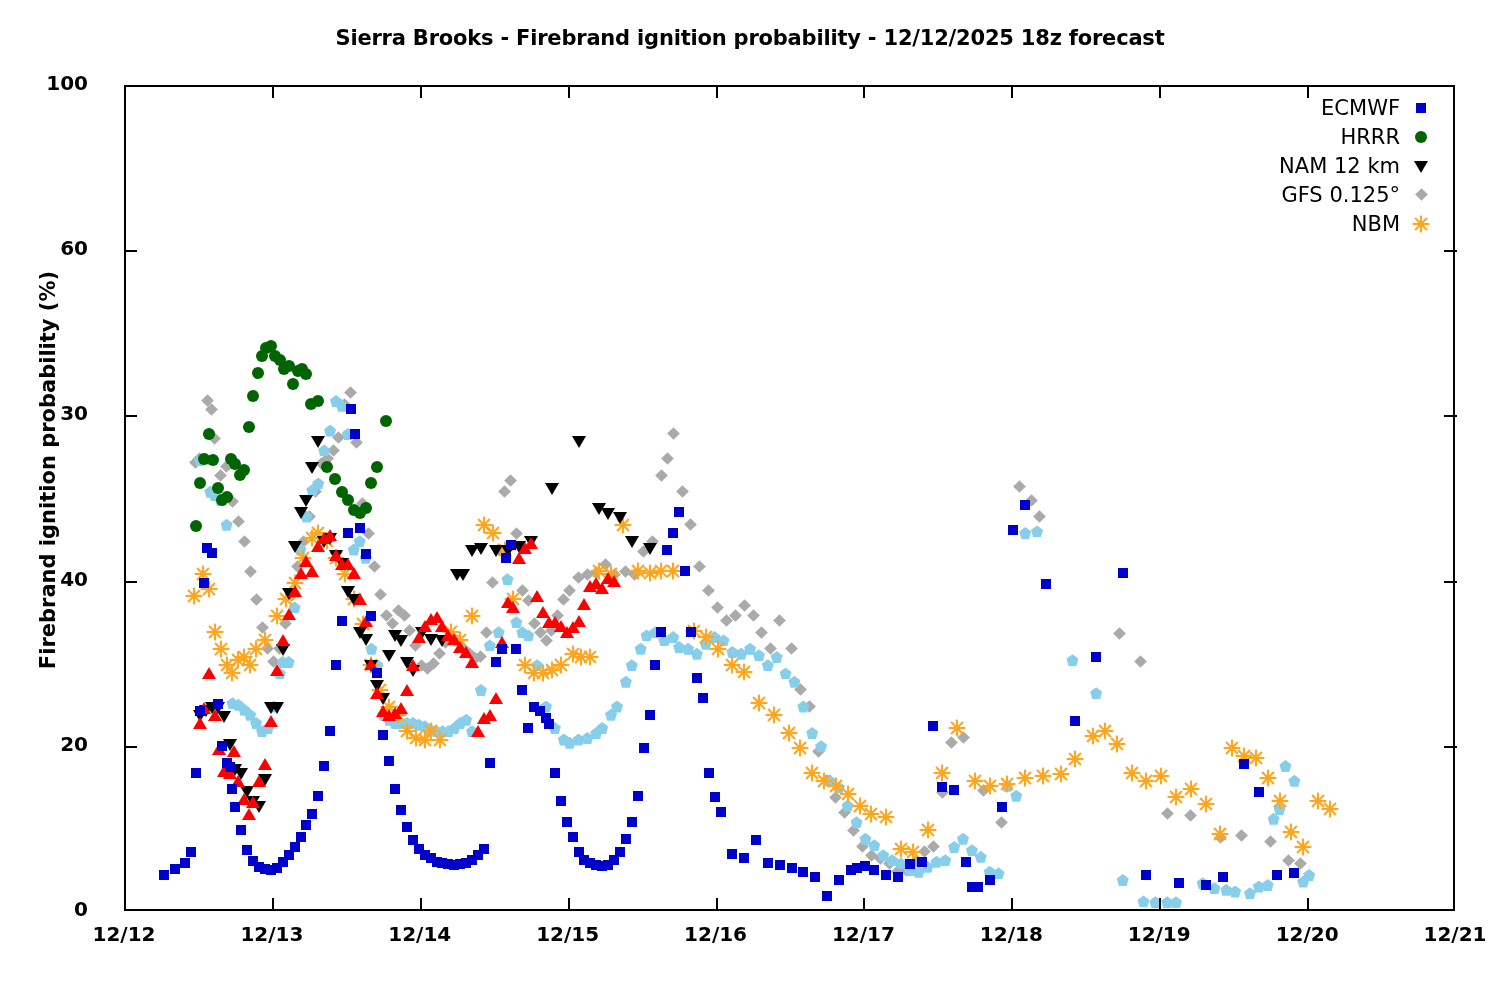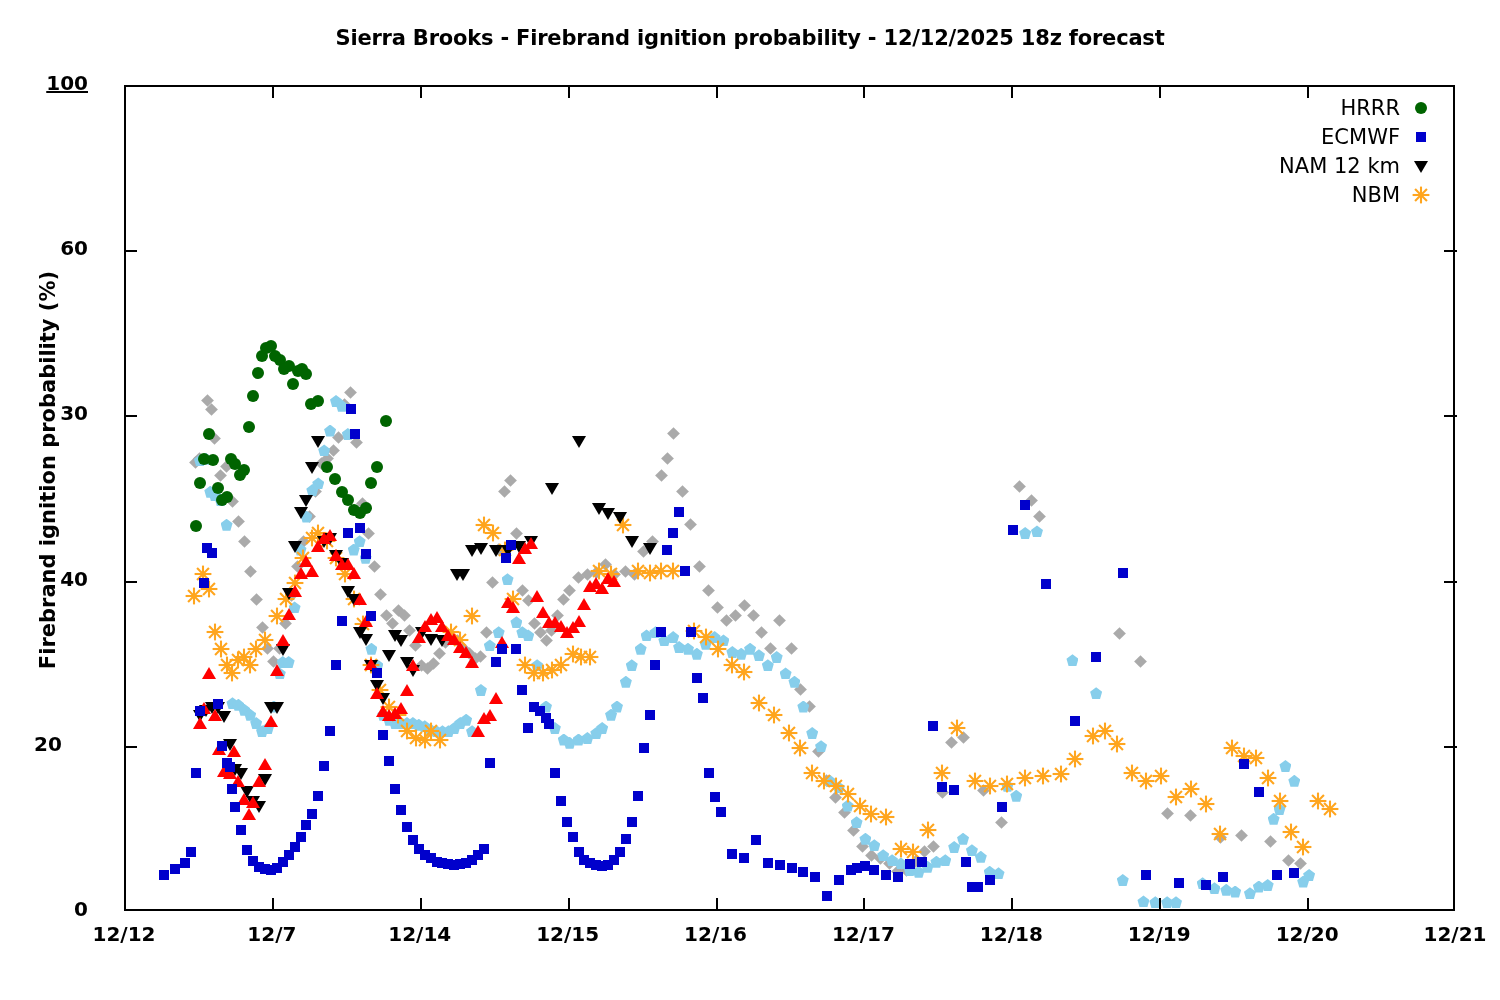--- a/index.html
+++ b/index.html
@@ -1456,68 +1456,74 @@
           <div class="mk mk-square" style="background: rgb(0, 0, 204); left: 1118.04px; top: 677.32px;"></div>
           <div class="mk mk-square" style="background: rgb(0, 0, 204); left: 1132.83px; top: 705.404px;"></div>
           <div class="mk mk-square" style="background: rgb(0, 0, 204); left: 1150.58px; top: 788.004px;"></div>
           <div class="mk mk-square" style="background: rgb(0, 0, 204); left: 1168.32px; top: 786.352px;"></div>
         </div>
       </div>
   </div>
 
   <div id="legend">
       <div class="legend-row">
+        <span class="legend-label">ECMWF</span>
+        <span class="legend-key" style="position: absolute;">
+          <div class="mk mk-square" style="background: rgb(0, 0, 204); left: 9px; top: 9px;"></div>
+        </span>
+      </div>
+      <div class="legend-row">
         <span class="legend-label">HRRR</span>
         <span class="legend-key" style="position: absolute;">
           <div class="mk mk-circle" style="background: rgb(0, 100, 0); left: 9px; top: 9px;"></div>
-        </span>
-      </div>
-      <div class="legend-row">
-        <span class="legend-label">ECMWF</span>
-        <span class="legend-key" style="position: absolute;">
-          <div class="mk mk-square" style="background: rgb(0, 0, 204); left: 9px; top: 9px;"></div>
         </span>
       </div>
       <div class="legend-row">
         <span class="legend-label">NAM 12 km</span>
         <span class="legend-key" style="position: absolute;">
           <div class="mk mk-tri-down" style="border-top: 12px solid rgb(0, 0, 0); left: 9px; top: 9px;"></div>
         </span>
       </div>
       <div class="legend-row">
+        <span class="legend-label">GFS 0.125°</span>
+        <span class="legend-key" style="position: absolute;">
+          <div class="mk mk-diamond" style="background: rgb(170, 170, 170); left: 9px; top: 9px;"></div>
+        </span>
+      </div>
+      <div class="legend-row">
         <span class="legend-label">NBM</span>
         <span class="legend-key" style="position: absolute;">
           <div class="mk mk-star" style="left: 9px; top: 9px;">
             <svg width="18" height="18" viewBox="0 0 18 18">
               <line x1="0.5999999999999996" y1="9" x2="17.4" y2="9" stroke="#FFA51E" stroke-width="2.1"></line>
               <line x1="3.060303038033" y1="3.060303038033001" x2="14.939696961967" y2="14.939696961966998" stroke="#FFA51E" stroke-width="2.1"></line>
               <line x1="9" y1="0.5999999999999996" x2="9" y2="17.4" stroke="#FFA51E" stroke-width="2.1"></line>
               <line x1="14.939696961966998" y1="3.060303038033" x2="3.060303038033001" y2="14.939696961967" stroke="#FFA51E" stroke-width="2.1"></line>
             </svg>
           </div>
         </span>
       </div>
     </div>
 
 <div class="ytick-label" style="top: 897px;">0</div>
-    <div class="ytick-label" style="top: 731.8px; text-align: center;">20</div>
+    <div class="ytick-label" style="top: 731.8px;">20</div>
     <div class="ytick-mark " style="top: 745.8px;"></div>
     <div class="ytick-mark right" style="top: 745.8px;"></div>
     <div class="ytick-label" style="top: 566.6px;">40</div>
     <div class="ytick-mark " style="top: 580.6px;"></div>
     <div class="ytick-mark right" style="top: 580.6px;"></div>
     <div class="ytick-label" style="top: 401.4px;">30</div>
     <div class="ytick-mark " style="top: 415.4px;"></div>
     <div class="ytick-mark right" style="top: 415.4px;"></div>
     <div class="ytick-label" style="top: 236.2px;">60</div>
     <div class="ytick-mark " style="top: 250.2px;"></div>
     <div class="ytick-mark right" style="top: 250.2px;"></div>
-    <div class="ytick-label" style="top: 71px; text-decoration: underline;">100</div>
+    <div class="ytick-label" style="top: 71px;">100</div>
     <div class="xtick-label" style="left: 64px; top: 922px;">12/12</div>
-    <div class="xtick-label" style="left: 211.889px; top: 922px;">12/7</div>
+    <div class="xtick-label" style="left: 211.889px; top: 922px;">12/13</div>
     <div class="xtick-mark " style="left: 271.889px;"></div>
     <div class="xtick-mark top" style="left: 271.889px;"></div>
     <div class="xtick-label" style="left: 359.778px; top: 922px;">12/14</div>
     <div class="xtick-mark " style="left: 419.778px;"></div>
     <div class="xtick-mark top" style="left: 419.778px;"></div>
     <div class="xtick-label" style="left: 507.667px; top: 922px;">12/15</div>
     <div class="xtick-mark " style="left: 567.667px;"></div>
     <div class="xtick-mark top" style="left: 567.667px;"></div>
     <div class="xtick-label" style="left: 655.556px; top: 922px;">12/16</div>
     <div class="xtick-mark " style="left: 715.556px;"></div>

